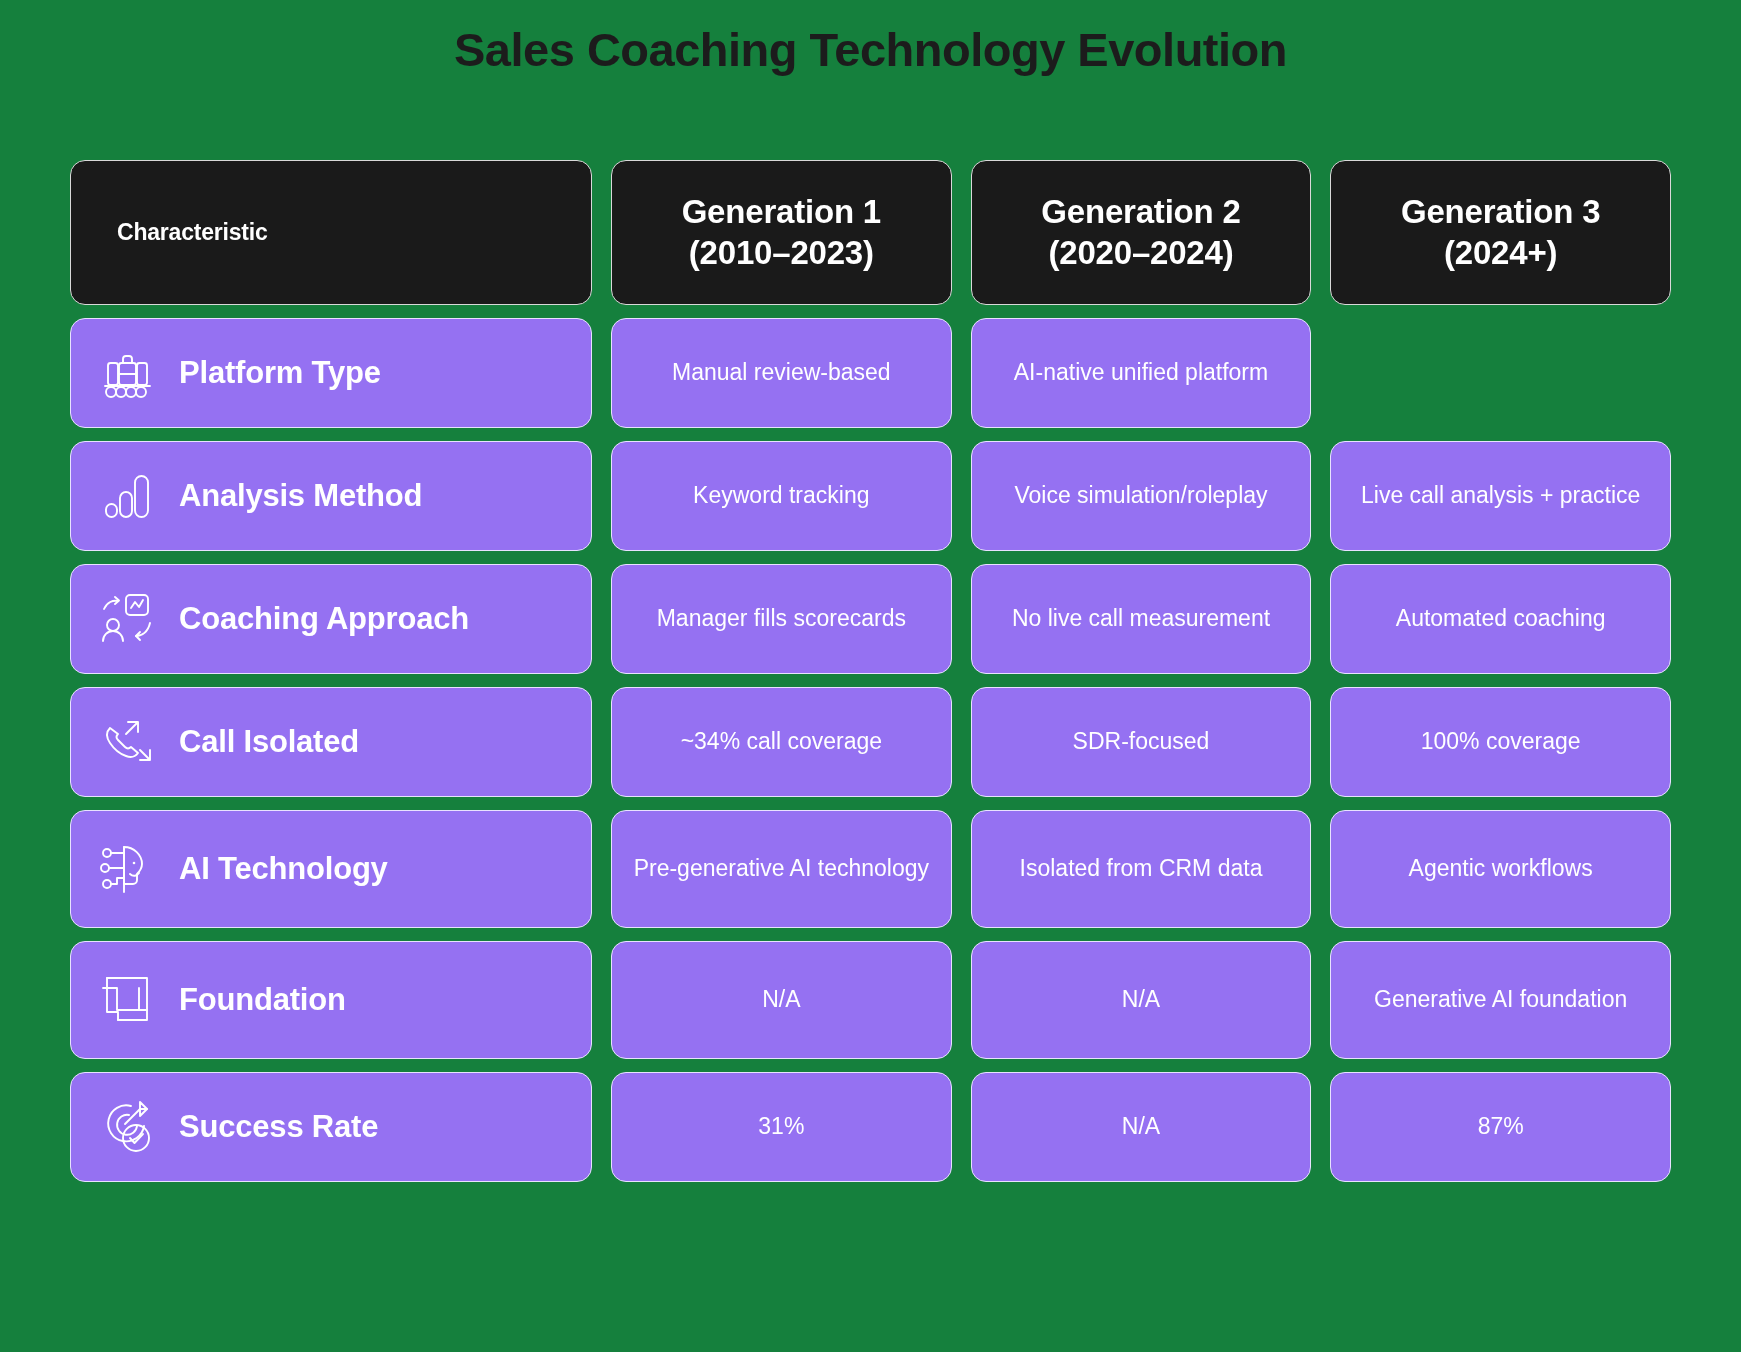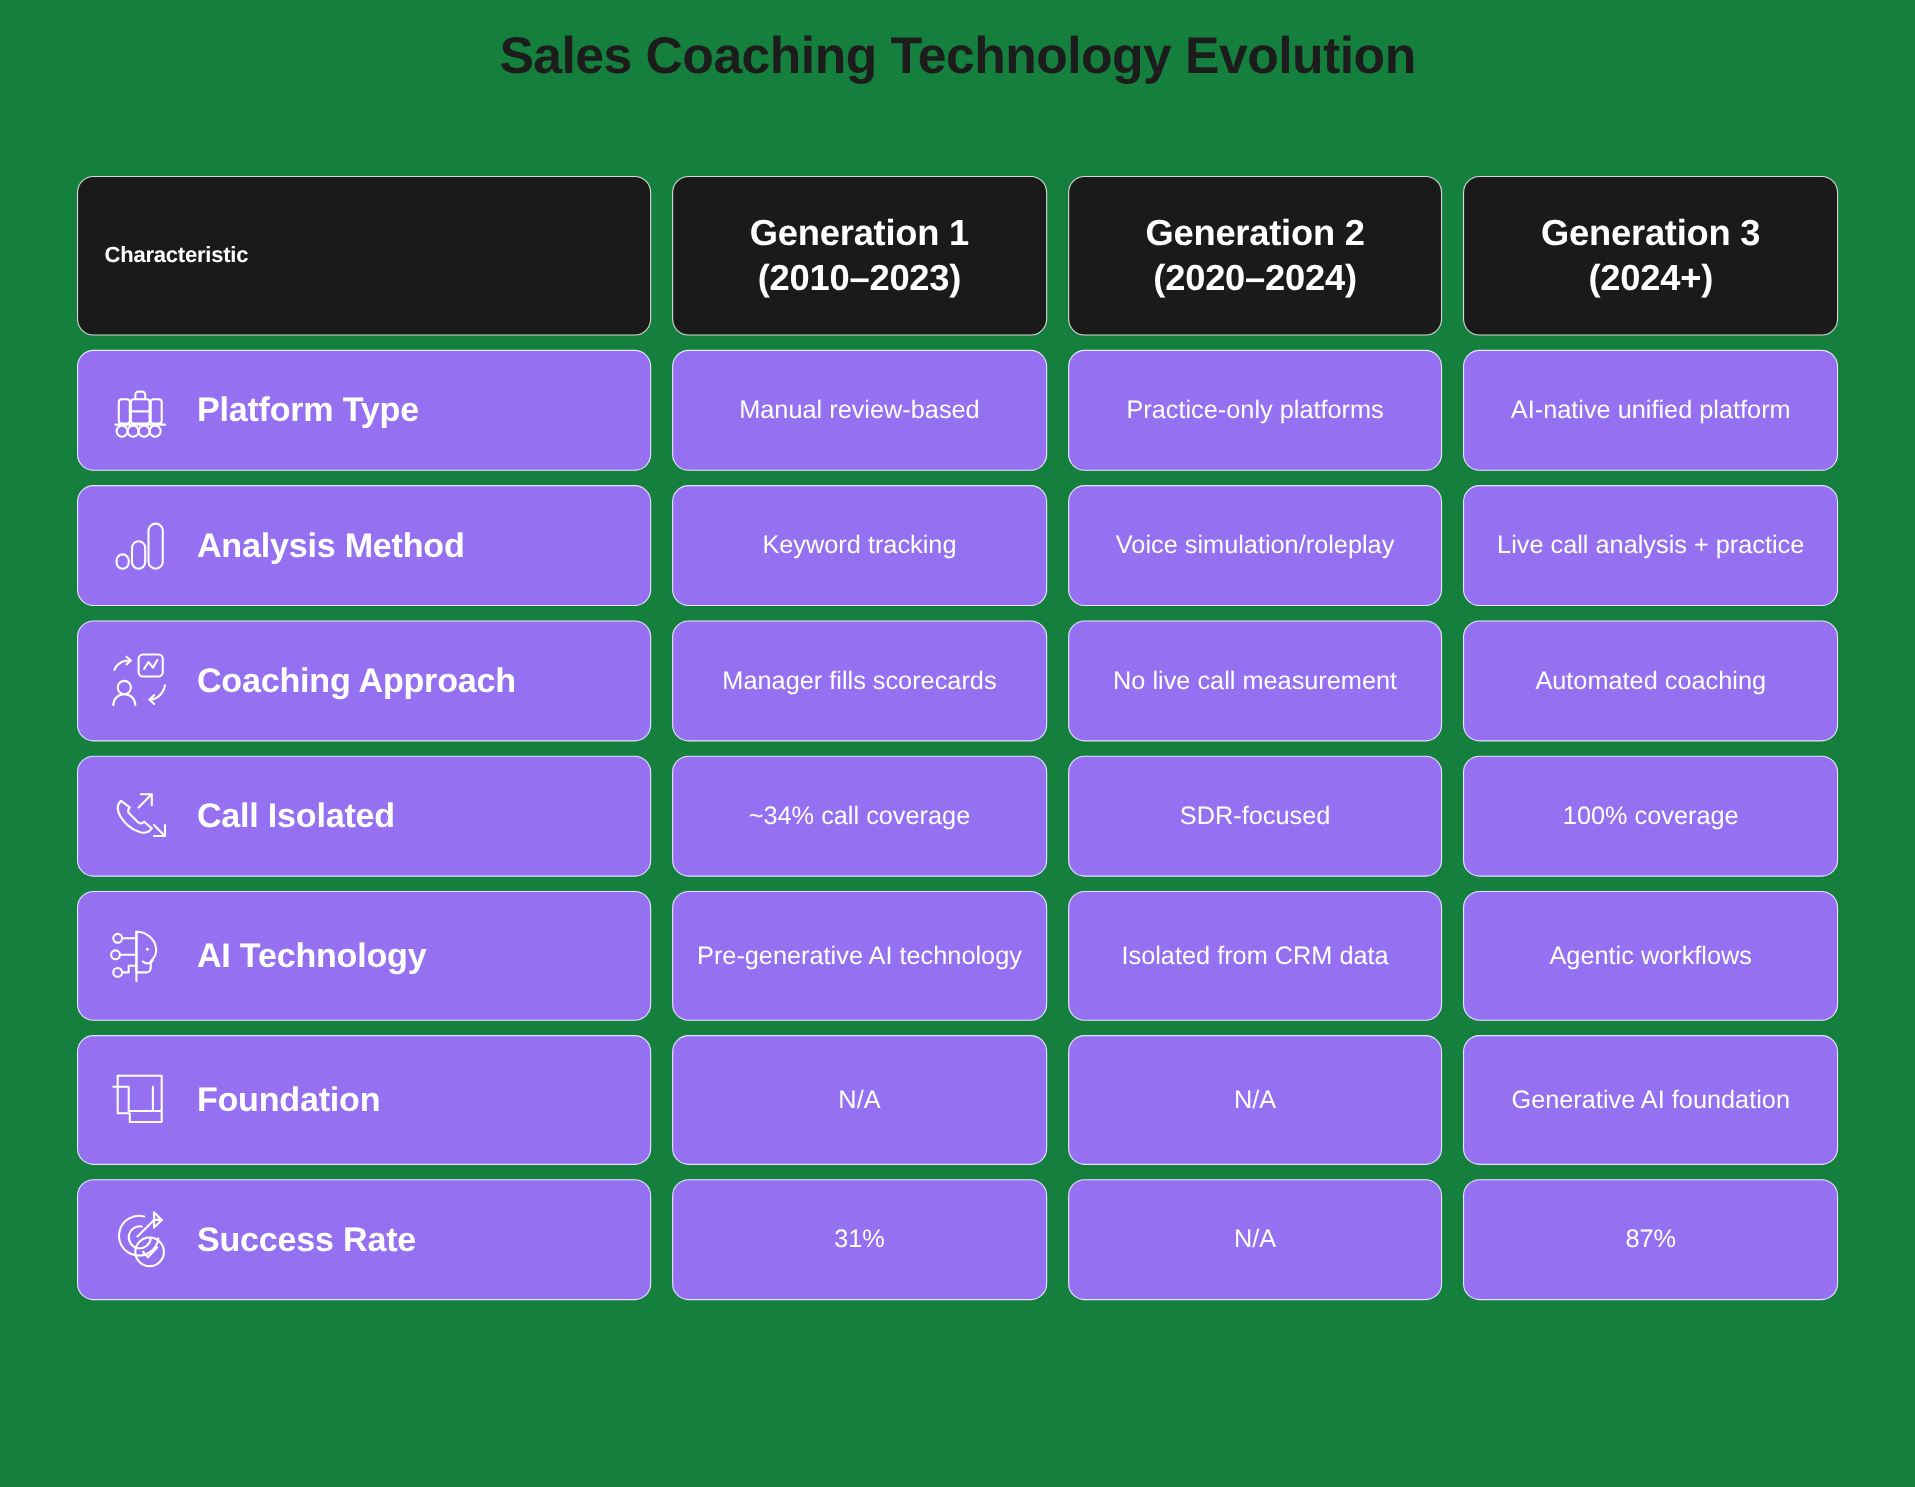--- a/index.html
+++ b/index.html
@@ -55,22 +55,22 @@
     color: #ffffff;
     font-size: 33px;
     font-weight: 700;
     line-height: 1.22;
     letter-spacing: -0.2px;
     padding: 8px 14px;
   }
   .row-header .cell.char-cell {
     justify-content: flex-start;
     text-align: left;
-    padding-left: 24px;
-    font-size: 20px;
+    padding-left: 46px;
+    font-size: 23px;
   }
 
   
   .cell {
     background: #9571f2;
     border: 1.6px solid #e8e2ff;
     border-radius: 15px;
     display: flex;
     align-items: center;
     justify-content: center;
@@ -149,21 +149,20 @@
             <path d="M7 43h45"></path>
             <circle cx="13" cy="49" r="5"></circle>
             <circle cx="23" cy="49" r="5"></circle>
             <circle cx="33" cy="49" r="5"></circle>
             <circle cx="43" cy="49" r="5"></circle>
           </svg>
         </span>
         <span class="char-label">Platform Type</span>
       </div>
       <div class="cell">Manual review-based</div>
-      <div class="cell">Practice-only platforms</div>
       <div class="cell">AI-native unified platform</div>
     </div>
 
     <div class="row">
       <div class="cell char-cell-data">
         <span class="icon-wrap">
           <svg width="60" height="60" viewBox="0 0 60 60" fill="none" stroke="#ffffff" stroke-width="1.9" stroke-linecap="round" stroke-linejoin="round">
             <rect x="8" y="38" width="11" height="13" rx="5.5"></rect>
             <rect x="22" y="26" width="12" height="25" rx="6"></rect>
             <rect x="37" y="10" width="13" height="41" rx="6.5"></rect>

